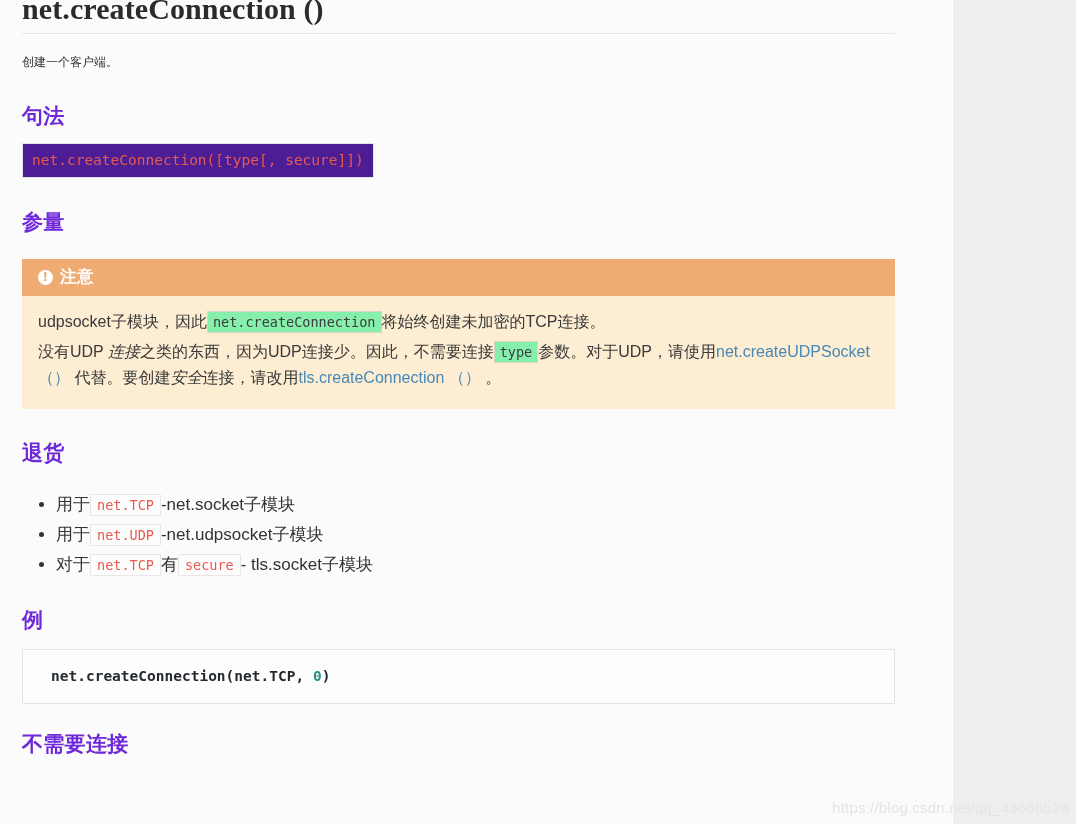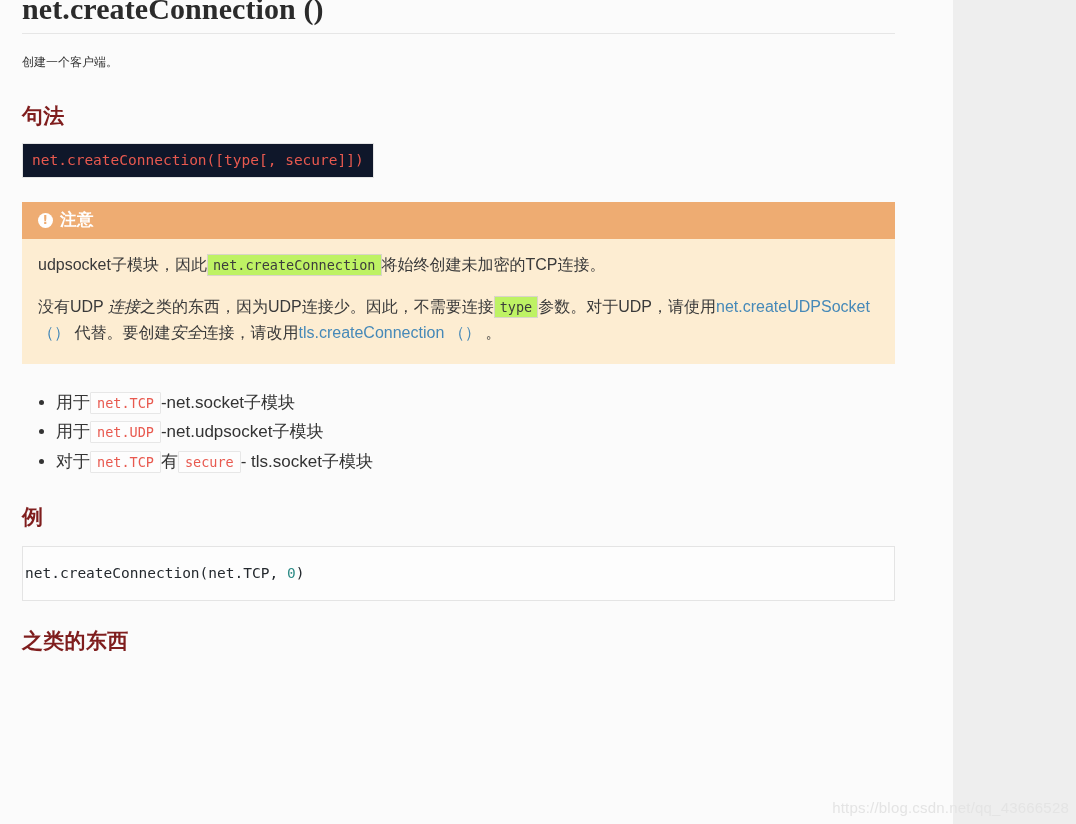--- a/index.html
+++ b/index.html
@@ -61,48 +61,49 @@
     margin: 12px 0 0 0;
     font-size: 12px;
     line-height: 1.6;
     color: #333;
   }
 
   
   h2.sec {
     font-size: 21px;
     font-weight: bold;
-    color: #7f1d1d;
+    color: #6d28d9;
     margin: 30px 0 0 0;
     line-height: 1.3;
     letter-spacing: 0.3px;
   }
   h2.sec.tight { margin-top: 26px; }
 
   
   .codeblock {
     margin-top: 14px;
     border: 1px solid #e4e4e4;
-    background: #0f172a;
+    background: #4c1d95;
     padding: 6px 9px;
     display: inline-block;
     font-family: "DejaVu Sans Mono", "Liberation Mono", monospace;
     font-size: 14.5px;
     line-height: 1.45;
     color: #e8594f;
     white-space: pre;
   }
   .codeblock.wide {
     display: block;
     width: 100%;
     box-sizing: border-box;
-    padding: 16px 2px;
+    padding: 16px 28px;
     color: #24292e;
     background: #fdfdfd;
     margin-top: 16px;
+    font-weight: bold;
   }
   .tok-num { color: #2e8b86; }
 
   
   ul.plist {
     margin: 8px 0 0 0;
     padding-left: 34px;
     list-style: disc;
   }
   ul.plist li {
@@ -166,26 +167,26 @@
     font-family: "DejaVu Sans", sans-serif;
     flex: 0 0 auto;
   }
   .note-body {
     padding: 13px 16px 18px 16px;
     font-size: 16px;
     line-height: 1.62;
     color: #3a3a3a;
   }
   .note-body p { margin: 0; }
-  .note-body p + p { margin-top: 16px; }
+  .note-body p + p { margin-top: 4px; }
   code.chip-note {
     font-family: "DejaVu Sans Mono", "Liberation Mono", monospace;
     font-size: 13.5px;
     color: #3c3c3c;
-    background: #bef264;
+    background: #86efac;
     border: 1px solid #d9d4c9;
     padding: 2px 5px;
     white-space: pre;
   }
   .note-body em {
     font-style: italic;
   }
   a.xlink {
     color: #4689b8;
     text-decoration: none;
@@ -210,47 +211,49 @@
 <div id="page">
   <div id="content">
 
     <h1 class="doc-title">net.createConnection ()</h1>
 
     <p class="intro">创建一个客户端。</p>
 
     <h2 class="sec">句法</h2>
     <div class="codeblock">net.createConnection([type[, secure]])</div>
 
+    <h2 class="sec">参量</h2>
 
     <div class="note">
       <div class="note-header">
         <span class="warn-icon">!</span>
         <span>注意</span>
       </div>
       <div class="note-body">
         <p><span>udpsocket子模块，因此</span><code class="chip-note">net.createConnection</code><span>将始终创建未加密的TCP连接。</span></p>
         <p><span>没有UDP </span><em>连接</em><span>之类的东西，因为UDP连接少。因此，不需要连接</span><code class="chip-note">type</code><span>参数。对于UDP，请使用</span><a href="#" class="xlink">net.createUDPSocket （）</a><span> 代替。要创建</span><em>安全</em><span>连接，请改用</span><a href="#" class="xlink">tls.createConnection （）</a><span> 。</span></p>
       </div>
     </div>
 
+    <h2 class="sec">退货</h2>
     <ul class="rlist">
       <li>
         <span>用于</span><code class="chip">net.TCP</code><span>-net.socket子模块</span>
       </li>
       <li>
         <span>用于</span><code class="chip">net.UDP</code><span>-net.udpsocket子模块</span>
       </li>
       <li>
         <span>对于</span><code class="chip">net.TCP</code><span>有</span><code class="chip">secure</code><span>- tls.socket子模块</span>
       </li>
     </ul>
 
     <h2 class="sec tight">例</h2>
     <div class="codeblock wide"><span>net.createConnection(net.TCP, </span><span class="tok-num">0</span><span>)</span></div>
 
-    <h2 class="sec tight">之类的东西</h2>
+    <h2 class="sec tight">不需要连接</h2>
 
   </div>
 </div>
 
 <div id="right-gutter"></div>
 
 <div class="watermark">https://blog.csdn.net/qq_43666528</div>
 
 </body></html>

